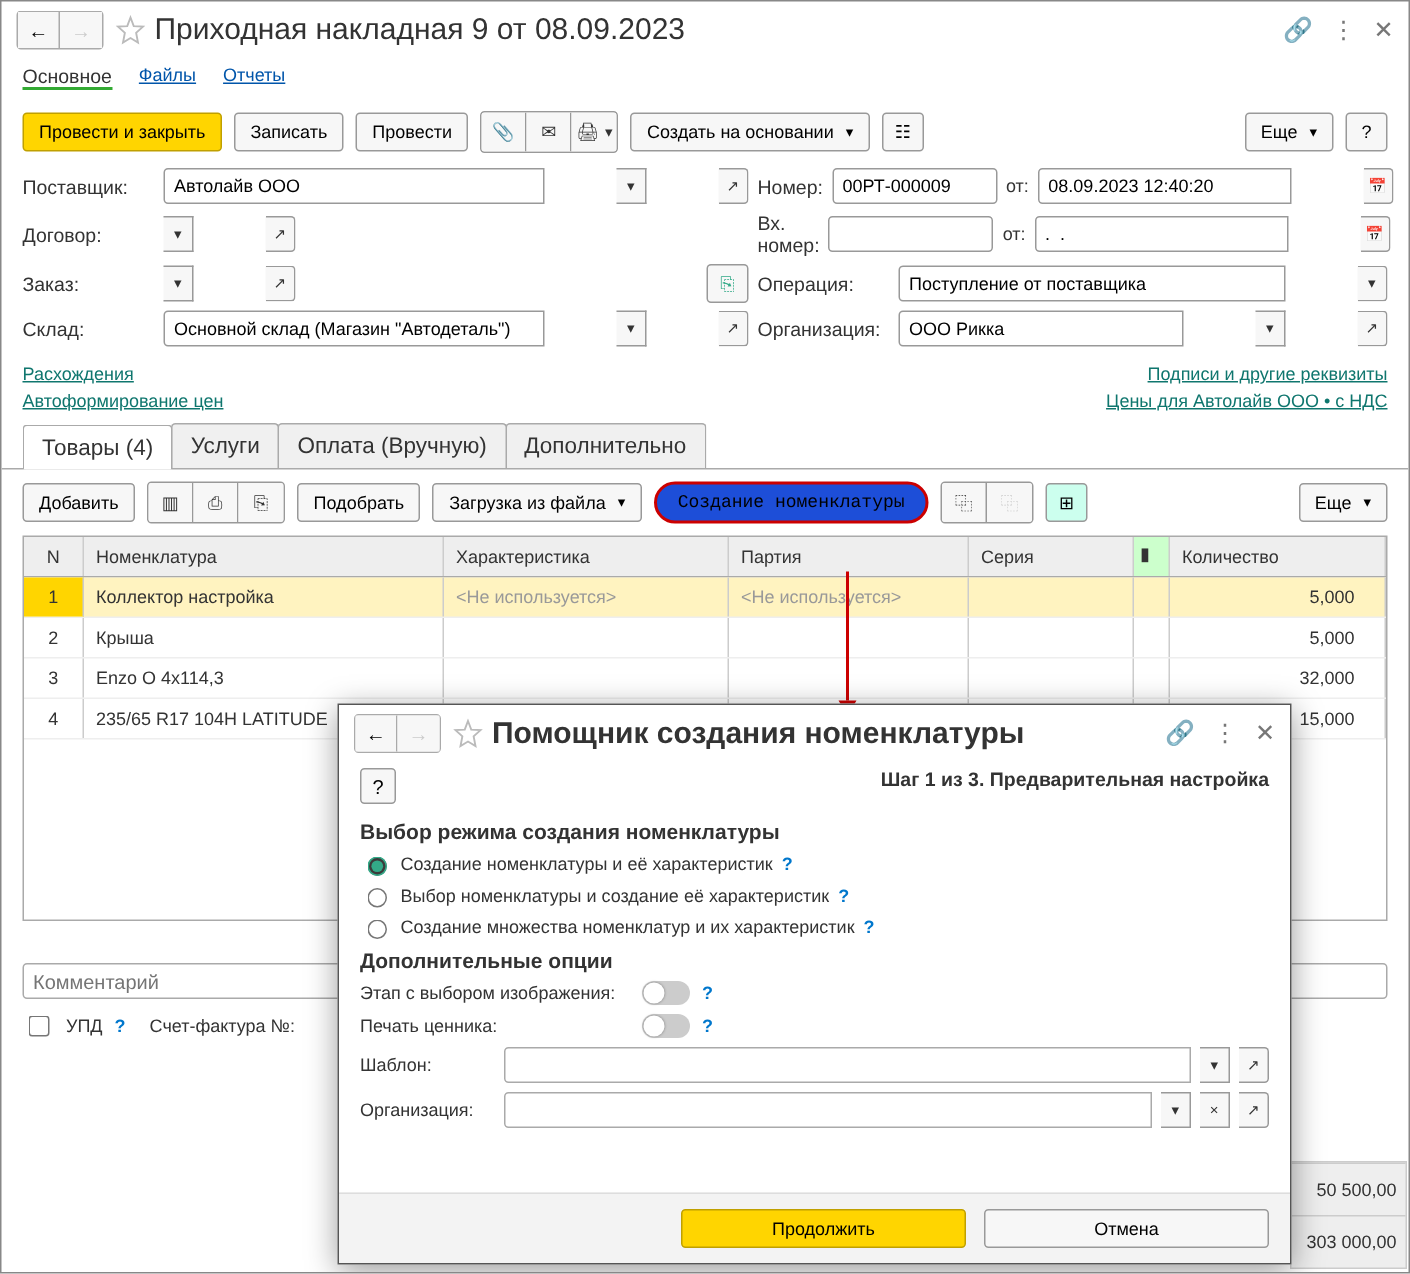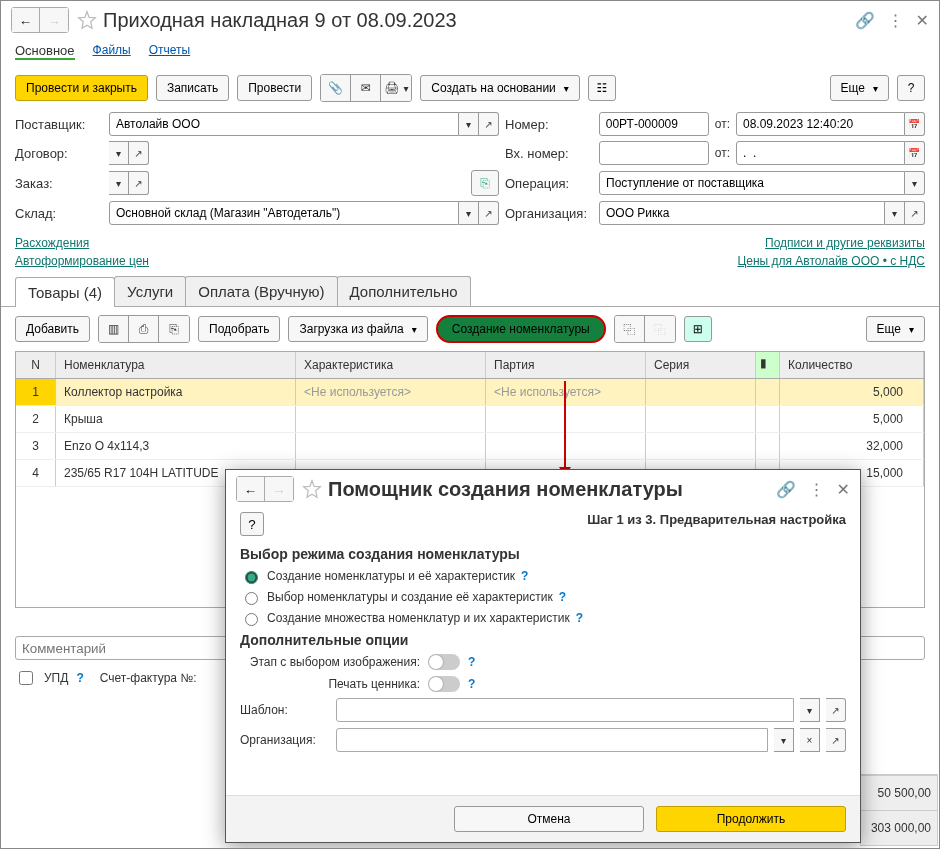--- a/index.html
+++ b/index.html
@@ -25,35 +25,35 @@
 .btn-group { display: flex; border: 1px solid #999; border-radius: 3px; overflow: hidden; }
 .btn-group .g { width: 30px; height: 26px; display:flex; align-items:center; justify-content:center; background:#f7f7f7; border-right:1px solid #999; cursor:pointer; }
 .btn-group .g:last-child { border-right:none; }
 .spacer { flex: 1; }
 .dd::after { content: "▾"; margin-left:4px; font-size:10px; }
 
 .form-grid { padding: 4px 14px; }
 .form-row { display: flex; align-items: center; margin-bottom: 5px; gap: 6px; }
 .lbl { width: 88px; font-size:13px; }
 .lbl-r { width: 88px; font-size:13px; }
-.inp-wrap { display:flex; flex:1; }
+.inp-wrap { display:flex; flex:1;gap:48px; }
 .inp { height: 24px; border:1px solid #999; border-radius:3px 0 0 3px; padding: 0 6px; font-size:12px; flex:1; min-width:0; }
 .ctl { width:20px; height:24px; border:1px solid #999; border-left:none; background:#f7f7f7; display:flex; align-items:center; justify-content:center; cursor:pointer; font-size:10px; }
 .ctl:last-child { border-radius: 0 3px 3px 0; }
 .col-left { display:flex; align-items:center; flex: 1; gap:6px; }
 .col-right { display:flex; align-items:center; width: 420px; gap:6px; }
 .link { color: #0f766e; text-decoration: underline; cursor:pointer; font-size:12px; }
 .links-row { display:flex; justify-content:space-between; padding: 2px 14px; }
 
 .inner-tabs { display:flex; padding: 6px 14px 0; border-bottom:1px solid #aaa; }
 .itab { padding: 6px 12px; border:1px solid #aaa; border-bottom:none; background:#f0f0f0; cursor:pointer; font-size:15px; margin-right:-1px; border-radius:3px 3px 0 0; }
 .itab.active { background:#fff; position:relative; top:1px; }
 
 .itoolbar { display:flex; align-items:center; gap:8px; padding:8px 14px; }
-.circle-btn { border: 2px solid #c00; border-radius: 18px; padding: 4px 14px; height:28px; background:#15803d; cursor:pointer; font-size:12px; }
+.circle-btn { border: 2px solid #c00; border-radius: 18px; padding: 4px 14px; height:28px; background:#1d4ed8; cursor:pointer; font-size:12px;font-family:Liberation Mono, monospace; }
 
 .grid { margin: 0 14px; border:1px solid #aaa; }
 .ghead { display:flex; background:#eee; border-bottom:1px solid #aaa; }
 .gcell { padding:6px 8px; border-right:1px solid #ccc; font-size:12px; }
 .gc-n { width:40px; text-align:center; }
 .gc-nom { width:240px; }
 .gc-char { width:190px; }
 .gc-part { width:160px; }
 .gc-ser { width:110px; }
 .gc-ic { width:24px; padding:4px; }
@@ -78,21 +78,21 @@
 .m-head { display:flex; align-items:center; padding:6px 10px; }
 .m-title { font-size:20px; font-weight:bold; flex:1; }
 .m-body { padding: 4px 14px; }
 .help-btn { width:24px; height:24px; border:1px solid #999; border-radius:3px; background:#f7f7f7; cursor:pointer; margin-bottom:4px; }
 .step { float:right; font-weight:bold; font-size:13px; margin-bottom:8px; }
 .sec-title { font-weight:bold; font-size:14px; clear:both; margin:6px 0; }
 .radio-row { display:flex; align-items:center; gap:6px; margin:5px 0; font-size:12px; }
 .radio-row input[type=radio] { accent-color:#3a8; }
 .q { color:#0077cc; cursor:pointer; font-weight:bold; }
 .opt-row { display:flex; align-items:center; gap:8px; margin:6px 0; font-size:12px; }
-.opt-label { width:180px;text-align:right; }
+.opt-label { width:180px; }
 .toggle { width:32px; height:16px; background:#ccc; border-radius:8px; position:relative; cursor:pointer; }
 .toggle::after { content:""; position:absolute; width:14px; height:14px; background:#fff; border-radius:50%; top:1px; left:1px; box-shadow:0 0 2px rgba(0,0,0,0.4); }
 .m-field-row { display:flex; align-items:center; gap:6px; margin:6px 0; }
 .m-field-row .ml { width:90px; font-size:12px; }
 .m-inp { flex:1; height:24px; border:1px solid #aaa; border-radius:3px 0 0 3px; }
 .m-foot { position:absolute; bottom:0; left:0; right:0; padding:10px 14px; display:flex; justify-content:flex-end; gap:12px; background:#f3f3f3; border-top:1px solid #ddd; }
 .m-foot .btn { width:190px; justify-content:center; }
 
 
 .arrow { position:absolute; left:558px; top:380px; pointer-events:none; }
@@ -376,16 +376,16 @@
     </div>
     <div class="m-field-row">
       <span class="ml">Организация:</span>
       <input class="m-inp" style="">
       <div class="ctl">▾</div>
       <div class="ctl">×</div>
       <div class="ctl">↗</div>
     </div>
   </div>
   <div class="m-foot">
+    <button class="btn yellow">Продолжить</button>
     <button class="btn">Отмена</button>
-    <button class="btn yellow">Продолжить</button>
   </div>
 </div>
 
 </body></html>

